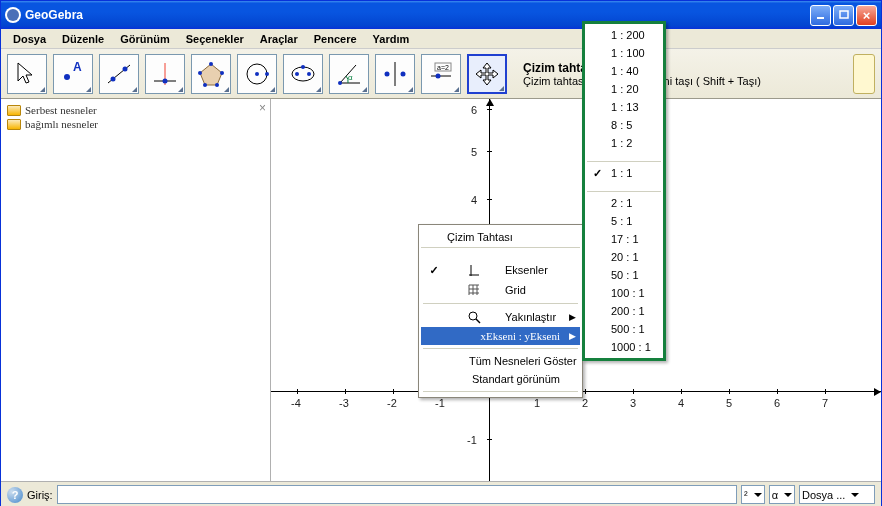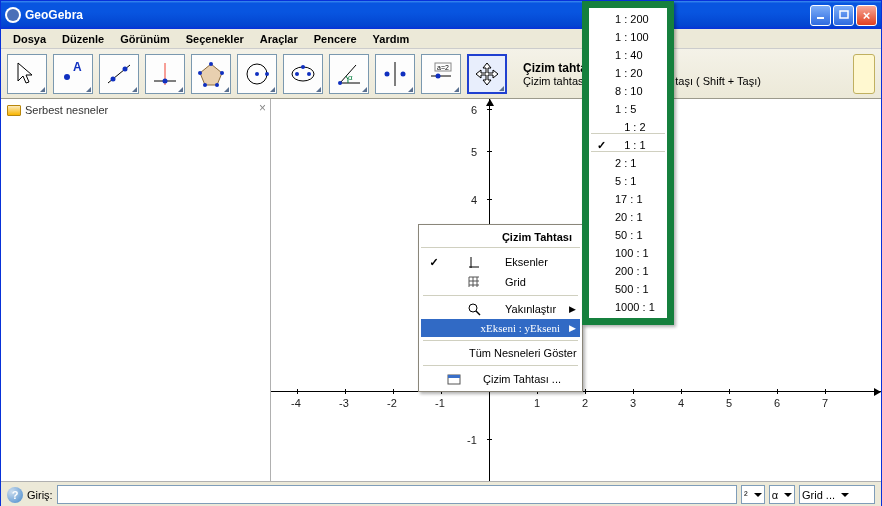--- a/index.html
+++ b/index.html
@@ -26,45 +26,45 @@
 .toolbtn { width: 40px; height: 40px; border: 1px solid #7a98af; background: #fdfdfd; display: flex; align-items: center; justify-content: center; position: relative; }
 .toolbtn.sel { border: 2px solid #2040d0; background:#e8eefc; }
 .toolbtn::after { content:''; position:absolute; bottom:1px; right:1px; width:0; height:0; border-left:5px solid transparent; border-bottom:5px solid #5a7090; }
 .toolhelp { margin-left: 10px; font-size: 11px; }
 .toolhelp b { font-size: 12px; }
 .undobox { margin-left: auto; width: 22px; height: 40px; border:1px solid #c0b060; background:#fff8d0; border-radius:3px; }
 
 .workarea { display:flex; height: 382px; background:#fff; }
 .sidebar { width: 270px; border-right: 1px solid #b0b0b0; padding: 4px 6px; font-size: 11px; color:#333; position:relative; background:#fff; }
 .sidebar .closex { position:absolute; top:2px; right:4px; color:#888; font-size:12px; cursor:default; }
-.folder { display:flex; align-items:center; gap:4px; padding:1px 0; }
+.folder { display:flex; align-items:center; gap:4px; padding:1px 0;font-family:Liberation Serif, serif; }
 .folder .ficon { width:14px; height:11px; background:linear-gradient(to bottom,#fceabb,#f8b500); border:1px solid #b8860b; border-radius:1px; }
 
 .canvas { flex:1; position:relative; background:#fff; overflow:hidden; }
 .axis-x { position:absolute; left:0; right:0; top:292px; height:1px; background:#000; }
 .axis-y { position:absolute; top:0; bottom:0; left:218px; width:1px; background:#000; }
 .axis-x::after { content:''; position:absolute; right:0; top:-3px; border-left:7px solid #000; border-top:4px solid transparent; border-bottom:4px solid transparent; }
 .axis-y::before { content:''; position:absolute; top:0; left:-3px; border-bottom:7px solid #000; border-left:4px solid transparent; border-right:4px solid transparent; }
 .tick { position:absolute; background:#000; }
 .xtick { width:1px; height:5px; top:290px; }
 .ytick { height:1px; width:5px; left:216px; }
 .lbl { position:absolute; font-size:11px; color:#222; }
 
 .ctxmenu { position:absolute; background:#fff; border:1px solid #8a867a; box-shadow: 2px 2px 3px rgba(0,0,0,.3); font-size:11px; padding:2px; }
-.ctx-title { font-weight:bold; padding:4px 8px 4px 26px; border-bottom:1px solid #d0d0c0; margin-bottom:4px;text-align:right; }
+.ctx-title { font-weight:normal; padding:4px 8px 4px 26px; border-bottom:1px solid #d0d0c0; margin-bottom:12px; }
 .ctx-item { display:flex; align-items:center; padding:3px 20px 3px 4px; gap:22px; white-space:nowrap; position:relative; }
 .ctx-item .slot { width:18px; display:flex; justify-content:center; }
 .ctx-item.sel { background:#316ac5; color:#fff;font-family:Liberation Serif, serif; }
 .ctx-sep { height:1px; background:#d0d0c0; margin:3px 2px; }
 .ctx-arrow { position:absolute; right:4px; font-size:9px; }
 .check::before { content:'✓'; font-weight:bold; }
 
-.ratiomenu { position:absolute; background:#fff; border:7px solid #15803d; box-shadow: 2px 2px 3px rgba(0,0,0,.3); font-size:11px; padding:2px; min-width:72px; }
+.ratiomenu { position:absolute; background:#fff; border:3px solid #15803d; box-shadow: 2px 2px 3px rgba(0,0,0,.3); font-size:11px; padding:2px; min-width:72px;margin-top:20px; }
 .ratio-item { padding:3px 10px 3px 24px; position:relative; white-space:nowrap; }
-.ratio-item.sep-after { border-bottom:1px solid #d0d0c0; margin-bottom:2px; padding-bottom:0;text-align:center; }
+.ratio-item.sep-after { border-bottom:1px solid #d0d0c0; margin-bottom:2px; padding-bottom:12px; }
 .ratio-item.checked::before { content:'✓'; position:absolute; left:6px; font-weight:bold; }
 
 .statusbar { height:26px; border-top:1px solid #b0b0b0; background:#ece9d8; display:flex; align-items:center; padding:0 6px; gap:4px; }
 .helpicon { width:16px; height:16px; border-radius:50%; background:radial-gradient(circle at 30% 30%,#cde,#48c); color:#fff; font-weight:bold; display:flex; align-items:center; justify-content:center; font-size:11px; }
 .inputbox { flex:1; height:19px; border:1px solid #7f9db9; background:#fff; }
 .smallsel { height:19px; border:1px solid #7f9db9; background:#fff; display:flex; align-items:center; padding:0 2px; gap:2px; }
 .smallsel .dd { width:0; height:0; border-left:4px solid transparent; border-right:4px solid transparent; border-top:4px solid #000; margin-left:4px; }
 
 svg.ico { width:30px; height:30px; }
 </style>
@@ -186,20 +186,24 @@
     </div>
     <div class="undobox"></div>
   </div>
 
   <div class="workarea">
     <div class="sidebar">
       <span class="closex">×</span>
       <div class="folder">
           <span class="ficon"></span>
           <span>Serbest nesneler</span>
+        </div>
+      <div class="folder">
+          <span class="ficon"></span>
+          <span>bağımlı nesneler</span>
         </div>
     </div>
 
     <div class="canvas">
       <div class="axis-x"></div>
       <div class="axis-y"></div>
 
       <div class="tick xtick" style="left:26px"></div>
         <div class="lbl" style="left:20px;top:298px">-4</div>
       <div class="tick xtick" style="left:74px"></div>
@@ -273,43 +277,38 @@
           <span class="slot"></span>
           <span>xEkseni : yEkseni</span>
           <span class="ctx-arrow">▶</span>
         </div>
         <div class="ctx-sep"></div>
         <div class="ctx-item">
           <span class="slot"></span>
             <span class="slot"></span>
           <span>Tüm Nesneleri Göster</span>
         </div>
+        <div class="ctx-item">
+          <span class="slot"></span>
+            <span class="slot"></span>
+          <span>Standart görünüm</span>
+        </div>
         <div class="ctx-sep"></div>
-        <div class="ctx-item">
-          <span class="slot"></span>
-          <span class="slot">
-              <svg width="14" height="14">
-                <rect x="1" y="3" width="12" height="9" fill="#fff" stroke="#555"></rect>
-                <rect x="1" y="3" width="12" height="3" fill="#3a6fc8"></rect>
-              </svg>
-            </span>
-          <span>Çizim Tahtası ...</span>
-        </div>
       </div>
 
     </div>
   </div>
 
   <div class="ratiomenu" style="left:581px; top:0px;">
     <div class="ratio-item">1 : 200</div>
     <div class="ratio-item">1 : 100</div>
     <div class="ratio-item">1 : 40</div>
     <div class="ratio-item">1 : 20</div>
-    <div class="ratio-item">8 : 10</div>
-    <div class="ratio-item">1 : 5</div>
+    <div class="ratio-item">1 : 13</div>
+    <div class="ratio-item">8 : 5</div>
     <div class="ratio-item sep-after">1 : 2</div>
     <div class="ratio-item checked sep-after">1 : 1</div>
     <div class="ratio-item">2 : 1</div>
     <div class="ratio-item">5 : 1</div>
     <div class="ratio-item">17 : 1</div>
     <div class="ratio-item">20 : 1</div>
     <div class="ratio-item">50 : 1</div>
     <div class="ratio-item">100 : 1</div>
     <div class="ratio-item">200 : 1</div>
     <div class="ratio-item">500 : 1</div>
@@ -322,18 +321,18 @@
     <div class="inputbox"></div>
     <div class="smallsel">
         <span>²</span>
         <span class="dd"></span>
       </div>
     <div class="smallsel">
         <span>α</span>
         <span class="dd"></span>
       </div>
     <div class="smallsel" style="min-width:76px">
-        <span>Grid ...</span>
+        <span>Dosya ...</span>
         <span class="dd"></span>
       </div>
   </div>
 
 </div>
 
 </body></html>

